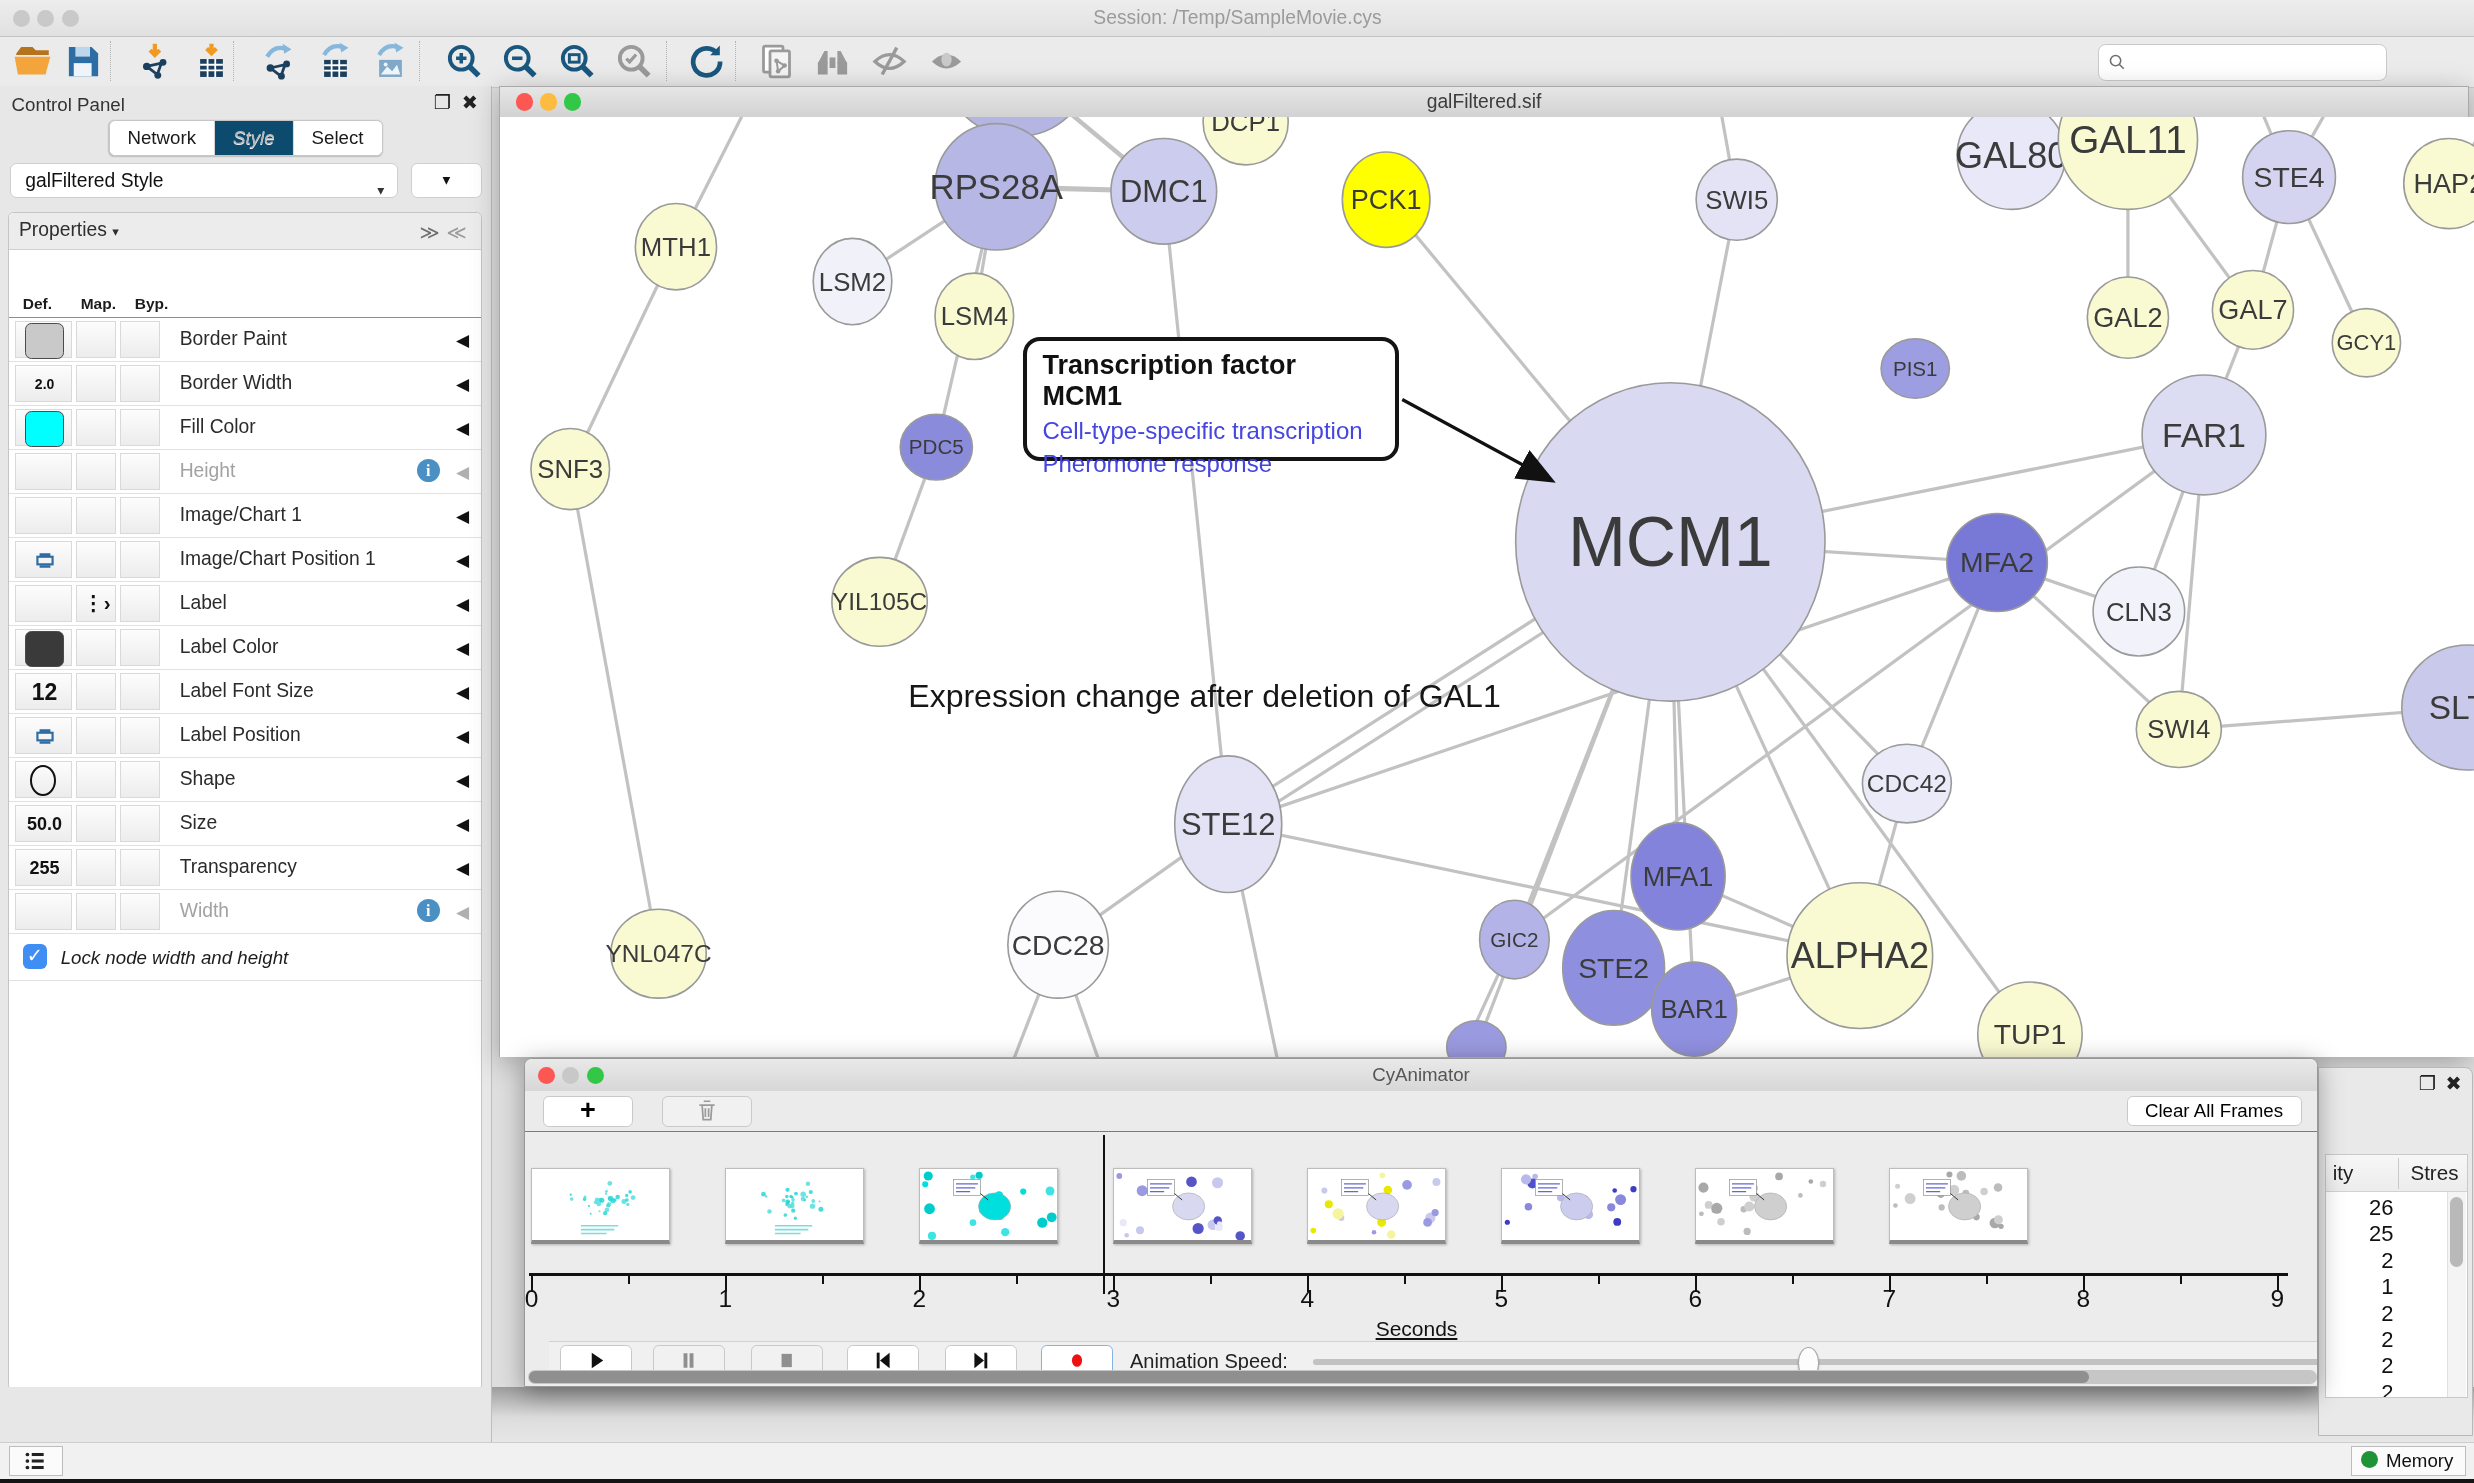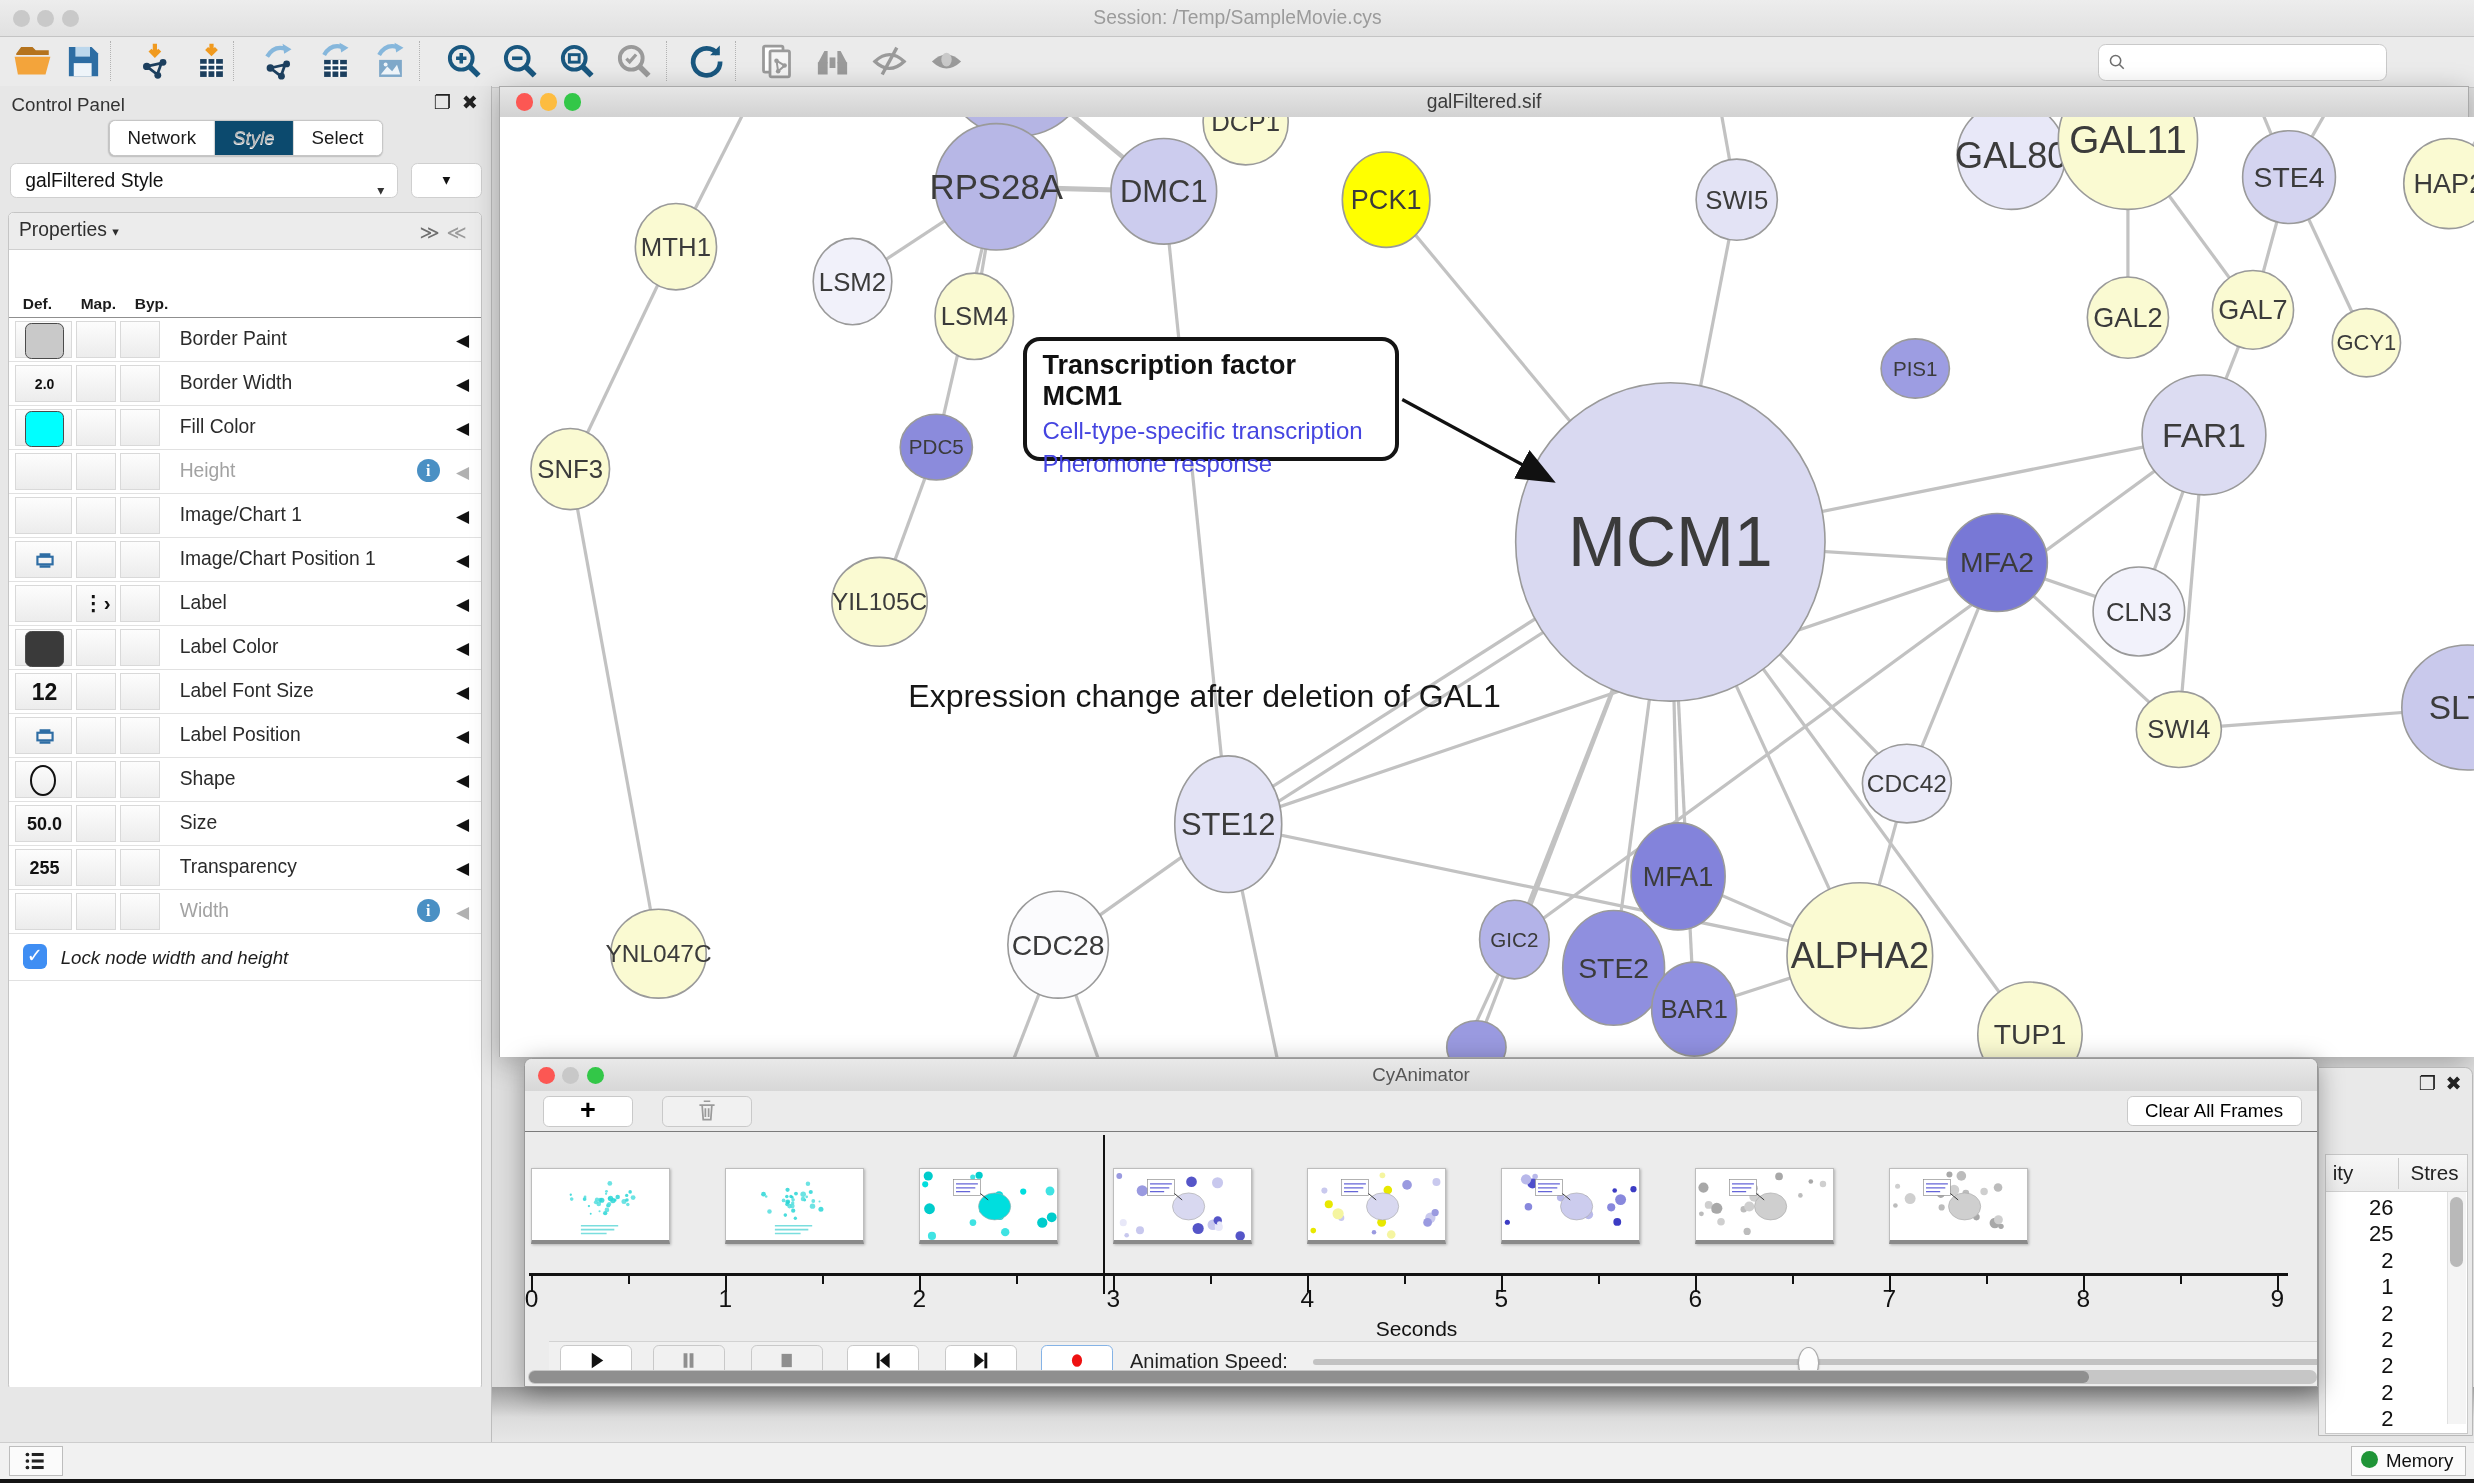--- a/index.html
+++ b/index.html
@@ -84,39 +84,39 @@
   .btn{position:absolute;background:#fff;border:1.3px solid #c9c9c9;border-radius:5.8px;
     box-sizing:border-box;text-align:center;cursor:pointer;}
   .btn.disabled{background:#f1f1f1;}
   .frames{position:absolute;left:0;top:74px;width:100%;height:208px;background:#ececec;}
   .thumb{position:absolute;top:35px;width:139px;height:76px;background:#fff;
     border:0.6px solid #bdbdbd;border-bottom:4.5px solid #8a8a8a;box-sizing:border-box;
     box-shadow:1.3px 1.3px 2.6px rgba(0,0,0,.25);cursor:pointer;}
   .ruler{position:absolute;left:3.9px;top:140px;width:1759px;height:3.2px;background:#111;}
   .tick{position:absolute;top:143px;width:1.9px;background:#111;}
   .ticklabel{position:absolute;top:152px;width:39px;margin-left:-19.3px;text-align:center;font-size:24.5px;color:#111;}
-  .seconds{position:absolute;top:184px;left:795px;width:193px;text-align:center;font-size:21px;color:#111;}
+  .seconds{position:absolute;top:184px;left:795px;width:193px;text-align:center;font-size:21px;color:#111;text-decoration:underline;}
   .playhead{position:absolute;left:578px;top:1.9px;width:1.9px;height:159px;background:#111;}
   .cya-controls{position:absolute;left:0;top:282px;width:100%;height:37px;background:#f0f0f0;
     border-top:0.6px solid #d2d2d2;margin-left:24px;}
   .pbtn{position:absolute;top:3.2px;width:72px;height:31px;background:#fff;border:1.3px solid #c9c9c9;
     border-radius:5.8px;box-sizing:border-box;cursor:pointer;}
   .pbtn svg{width:100%;height:100%;}
   .pbtn.disabled{background:#f1f1f1;}
   .pbtn.focus{border:1.9px solid #85b3e6;}
   .speedlabel{position:absolute;left:581px;top:7.7px;font-size:20px;color:#222;}
   .slidertrack{position:absolute;left:764px;top:17px;width:1011px;height:5.8px;background:#c2c2c2;border-radius:3.2px;}
   .sliderthumb{position:absolute;left:1249px;top:4.5px;width:19.3px;height:30px;background:#fdfdfd;
     border:0.6px solid #aaa;border-radius:50%;box-shadow:0 1.3px 1.9px rgba(0,0,0,.3);cursor:pointer;}
   .hscroll{position:absolute;left:2.6px;top:311px;width:1789px;height:14px;background:#c6c6c6;border-radius:7px;}
   .hthumb{position:absolute;left:1.3px;top:1.3px;width:1560px;height:11.6px;background:#8f8f8f;border-radius:5.8px;cursor:pointer;}
   
   .tablepanel{position:absolute;left:2318px;top:1067px;width:155px;height:369px;background:#e9e9e9;
     border:0.6px solid #b8b8b8;border-radius:0 7.7px 0 0;box-sizing:border-box;}
-  .tp-box{position:absolute;left:6.4px;top:86px;width:143px;height:280px;background:#fff;
+  .tp-box{position:absolute;left:6.4px;top:86px;width:143px;height:244px;background:#fff;
     border:0.6px solid #c9c9c9;box-sizing:border-box;overflow:hidden;}
   .tp-header{position:relative;height:36px;background:linear-gradient(#f7f7f7,#ececec);
     border-bottom:0.6px solid #d2d2d2;font-size:20.6px;color:#222;}
   .tp-row{position:absolute;width:67px;text-align:right;font-size:22px;color:#111;}
   .vscroll{position:absolute;right:1.3px;top:37px;width:18px;height:232px;background:#f4f4f4;border-left:0.6px solid #e0e0e0;}
   .vthumb{position:absolute;left:1.9px;top:5.2px;width:13.5px;height:70px;background:#b9b9b9;border-radius:7px;cursor:pointer;}
   
   .dockstrip{position:absolute;left:492px;top:1387px;width:1983px;height:55px;
     background:linear-gradient(#9d9d9d,#dcdcdc 55%,#e7e7e7);}
   .cpstrip{position:absolute;left:0;top:1387px;width:491px;height:55px;background:#e7e7e7;}

